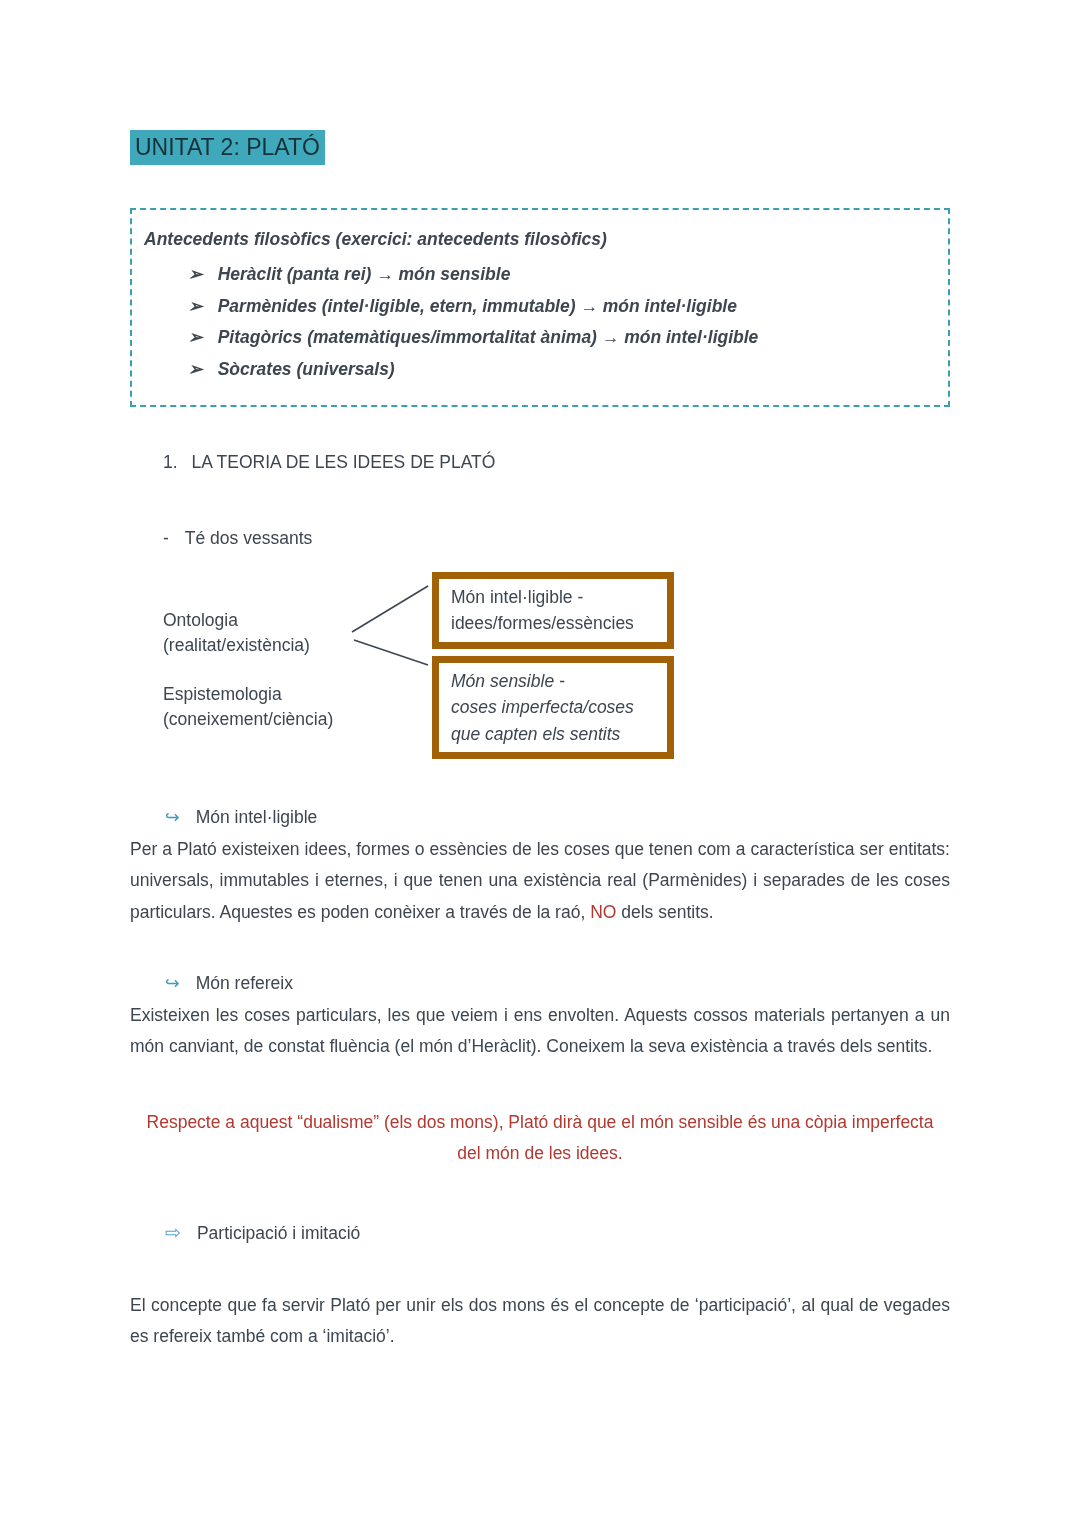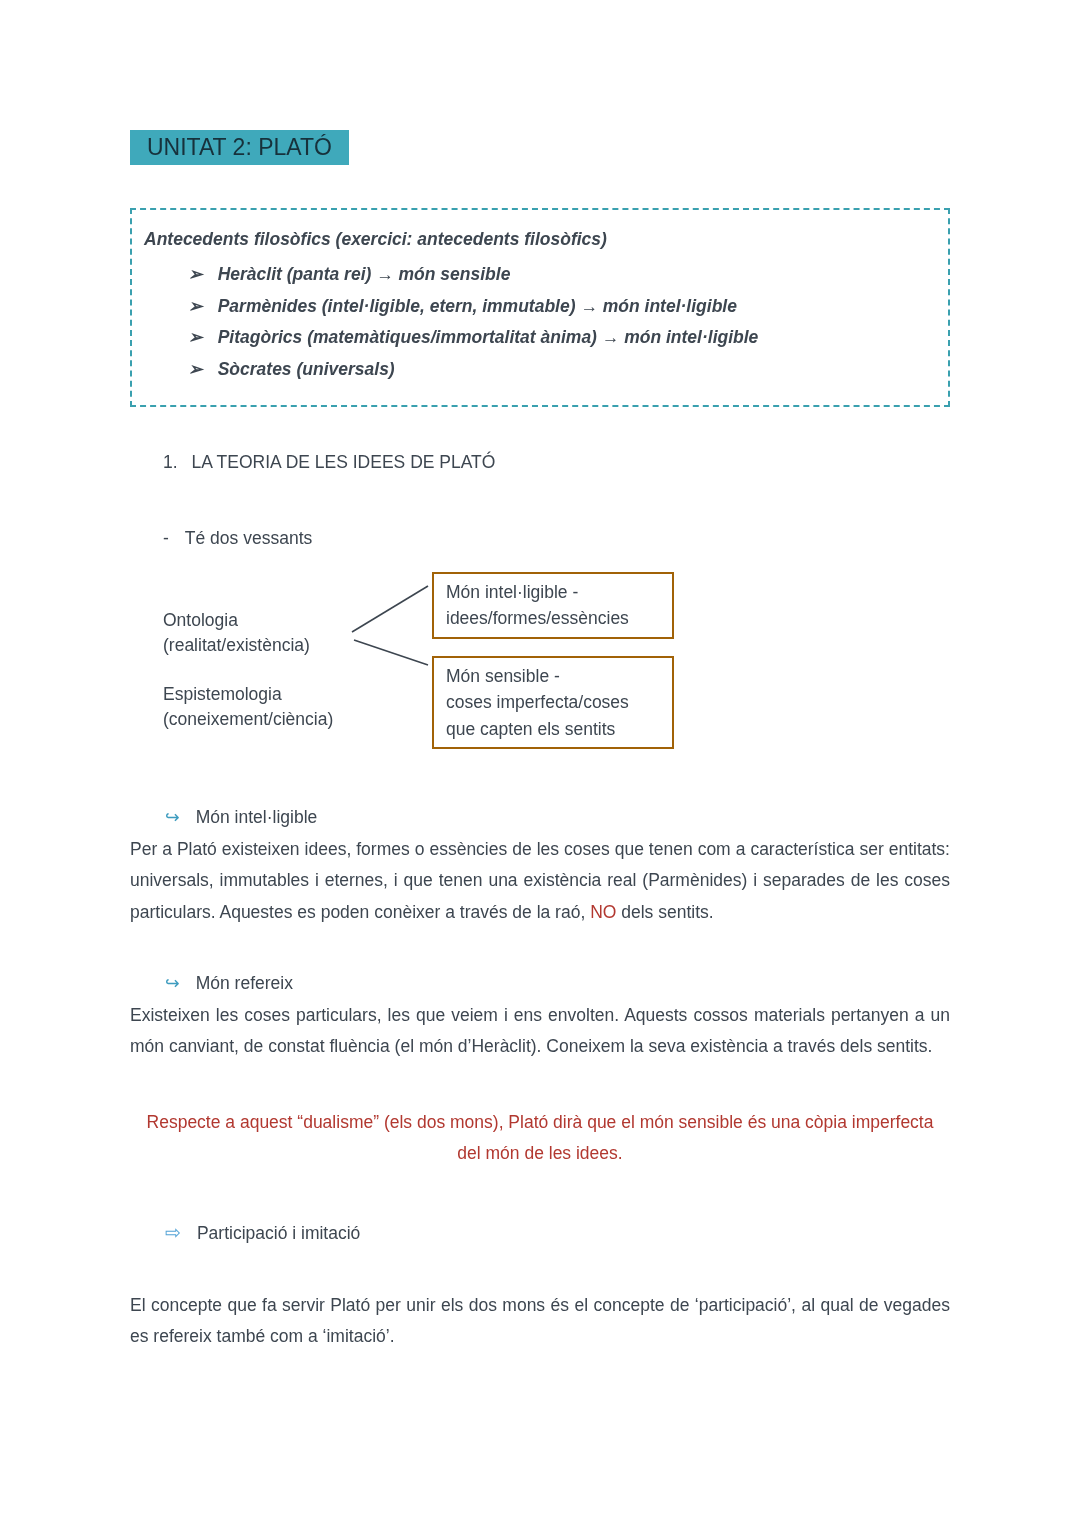--- a/index.html
+++ b/index.html
@@ -15,21 +15,21 @@
   }
   .content { padding: 0 130px; }
 
   .title-wrap { margin-top: 130px; }
   .page-title {
     display: inline-block;
     background: #3fa9bb;
     color: #17313b;
     font-size: 23px;
     line-height: 1.35;
-    padding: 2px 17px;
+    padding: 2px 5px;
   }
 
   .dashed-box {
     margin-top: 42px;
     border: 2px dashed #3aa0af;
     padding: 14px 16px 20px 12px;
     font-style: italic;
     font-weight: bold;
   }
   .dashed-heading { margin-bottom: 4px; }
@@ -40,27 +40,27 @@
   .dash-row { display: flex; gap: 16px; padding-left: 33px; margin-top: 44px; }
 
   .diagram { position: relative; height: 190px; margin-top: 18px; }
   .dg-label { position: absolute; line-height: 1.45; }
   .dg-label-1 { left: 33px; top: 36px; }
   .dg-label-2 { left: 33px; top: 110px; }
   .dg-box {
     position: absolute;
     left: 302px;
     width: 242px;
-    border: 2px solid #a16207;
+    border: 7px solid #a16207;
     background: #ffffff;
     padding: 5px 12px;
     line-height: 1.5;
   }
   .dg-box-1 { top: 0; }
-  .dg-box-2 { top: 84px; }
+  .dg-box-2 { top: 84px; font-style: italic; }
   .dg-lines { position: absolute; left: 0; top: 0; width: 820px; height: 190px; }
 
   .sub-head { display: flex; gap: 16px; padding-left: 35px; margin-top: 38px; align-items: baseline; }
   .hook-arrow { color: #3e9cbf; }
   .white-arrow { color: #54a3d6; font-size: 19px; }
 
   .para { margin-top: 0; text-align: justify; }
   .para-last { margin-top: 40px; text-align: justify; }
   .red { color: #b23830; }
   .red-note {

